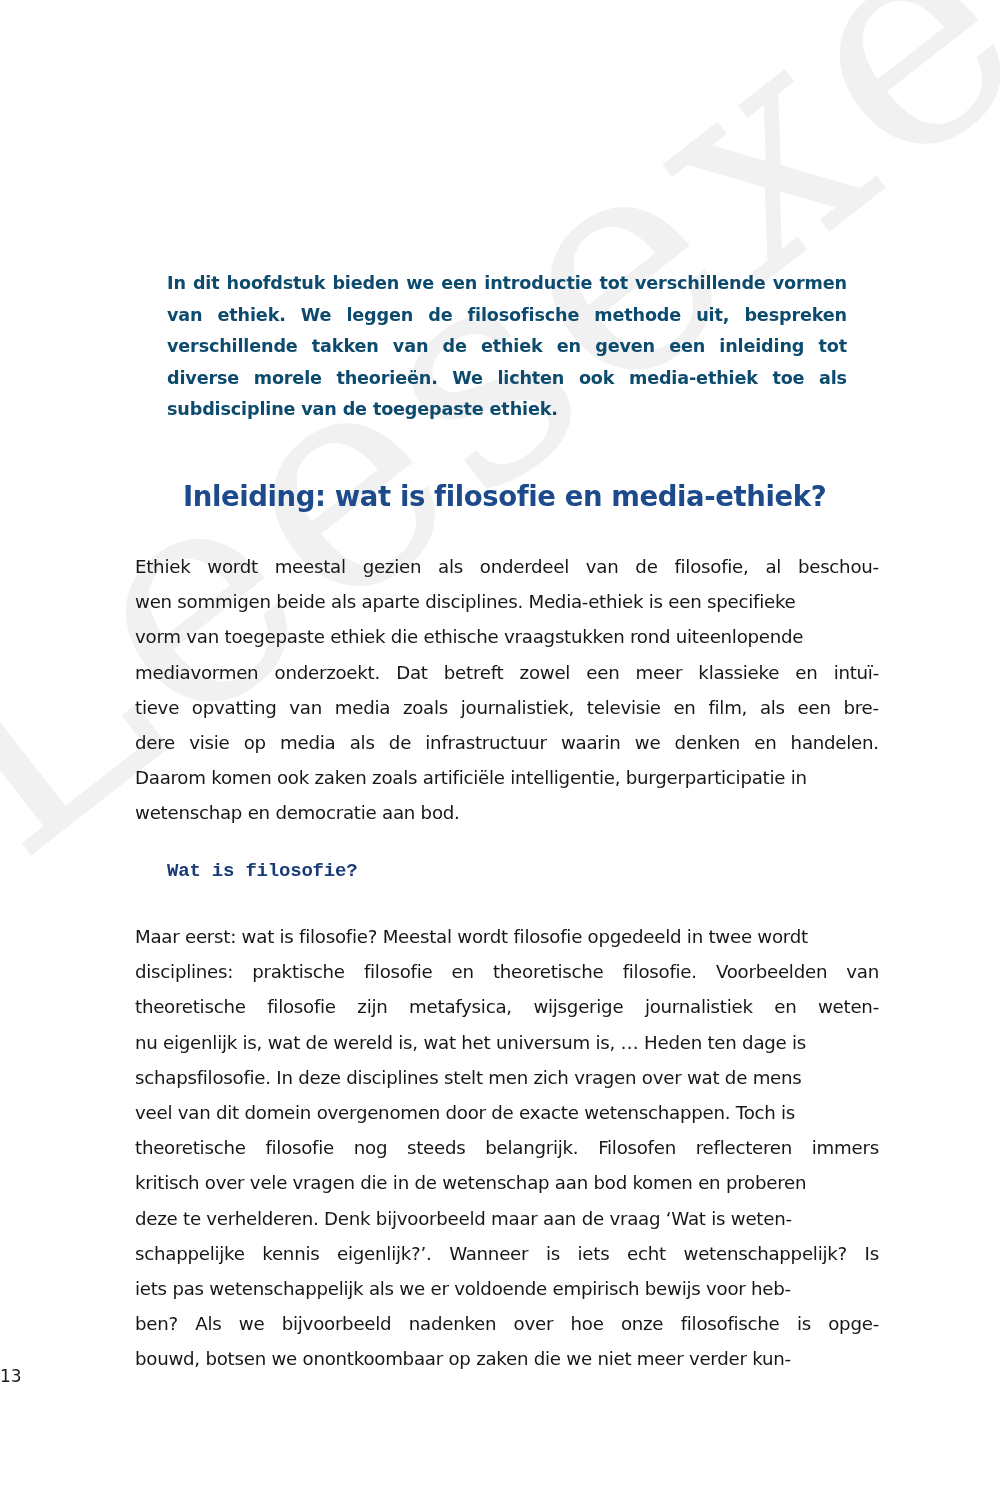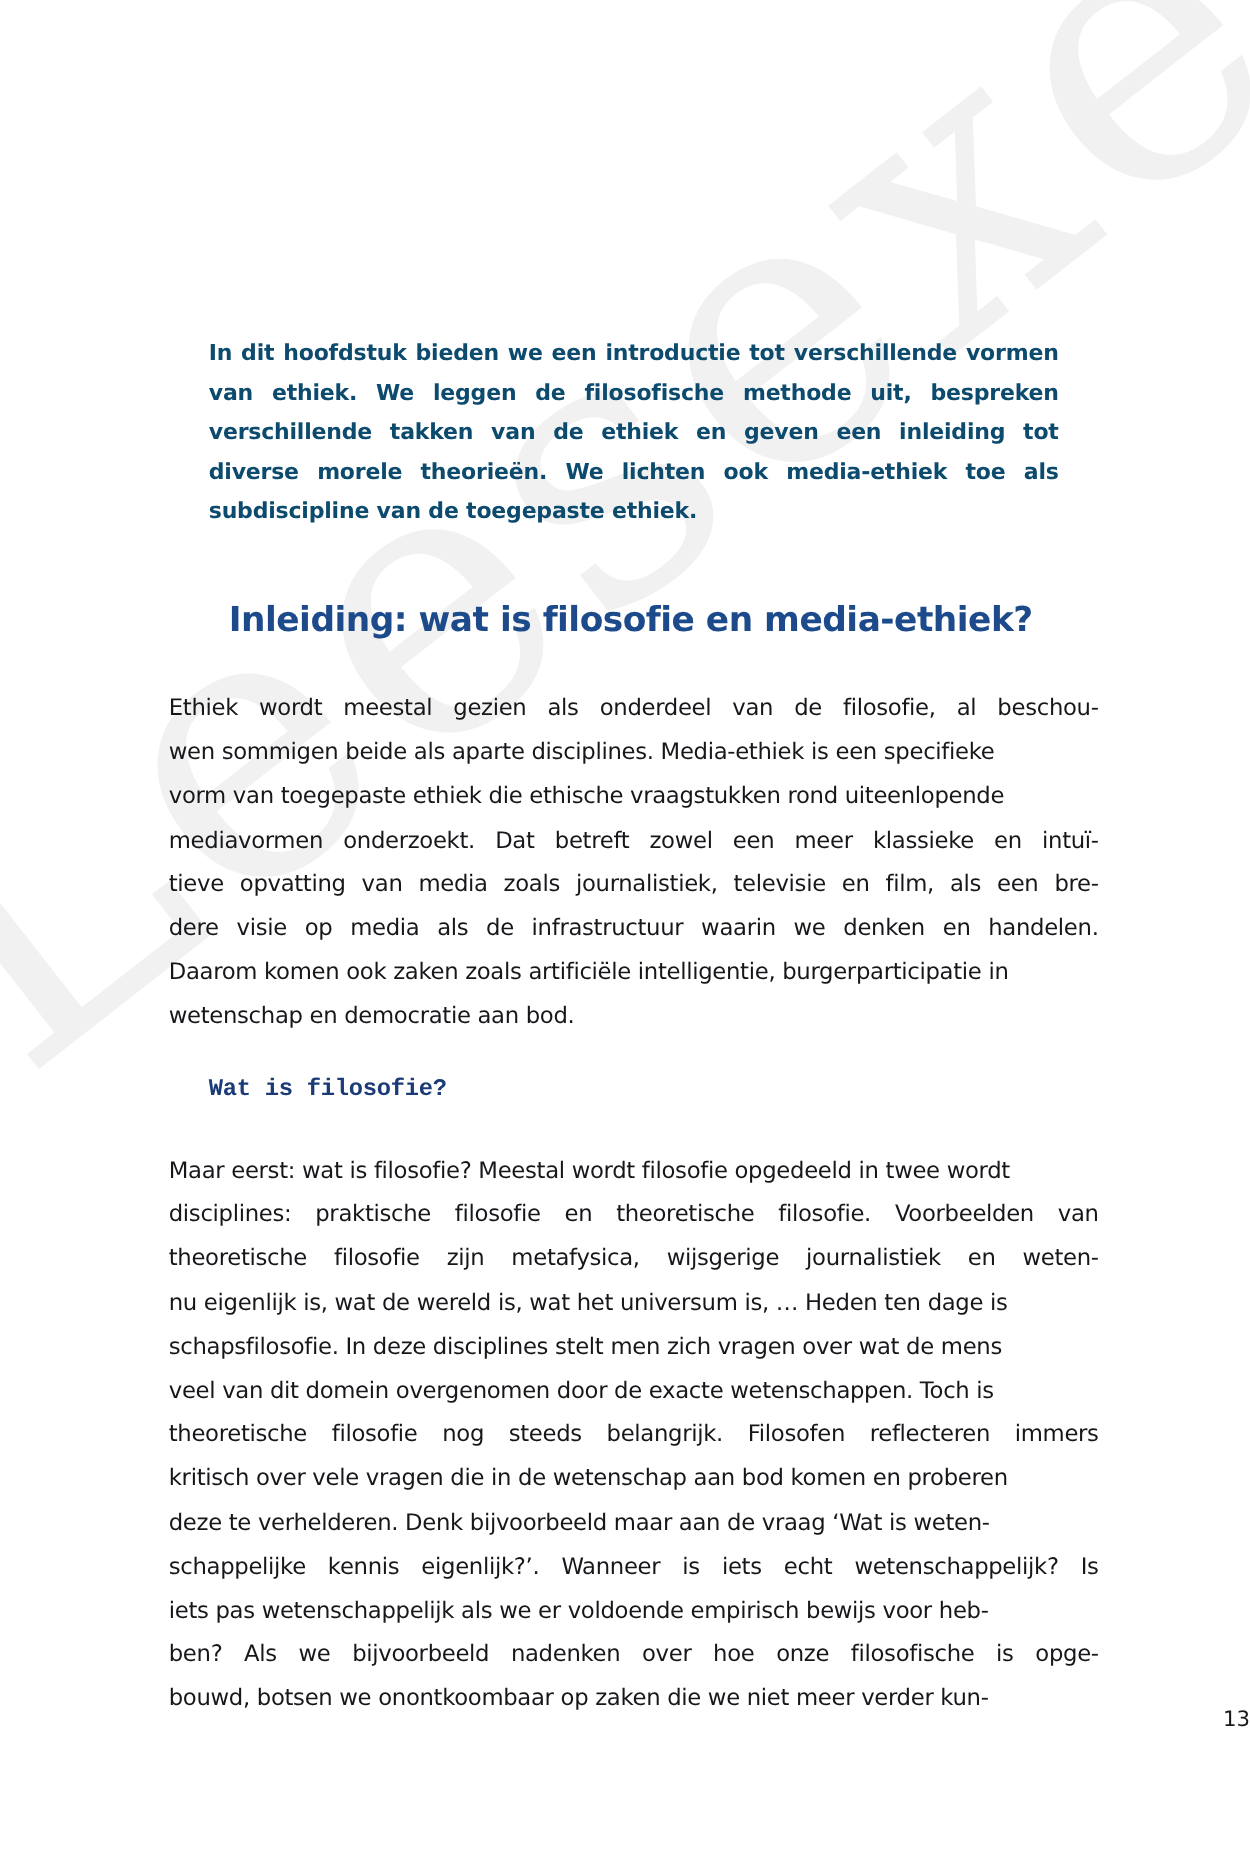--- a/index.html
+++ b/index.html
@@ -139,21 +139,21 @@
     justify-content: space-between;
   }
   .body-par .ln.j > span { display: inline-block; }
 
   
   #folio {
     position: absolute;
     left: 0;
     top: 1366px;
     width: 1000px;
-    text-align: right;
+    text-align: left;
     font-family: "DejaVu Sans", sans-serif;
     font-size: 17px;
     color: #1a1a1a;
   }
 </style>
 </head>
 <body>
 
 <div id="page">
 

